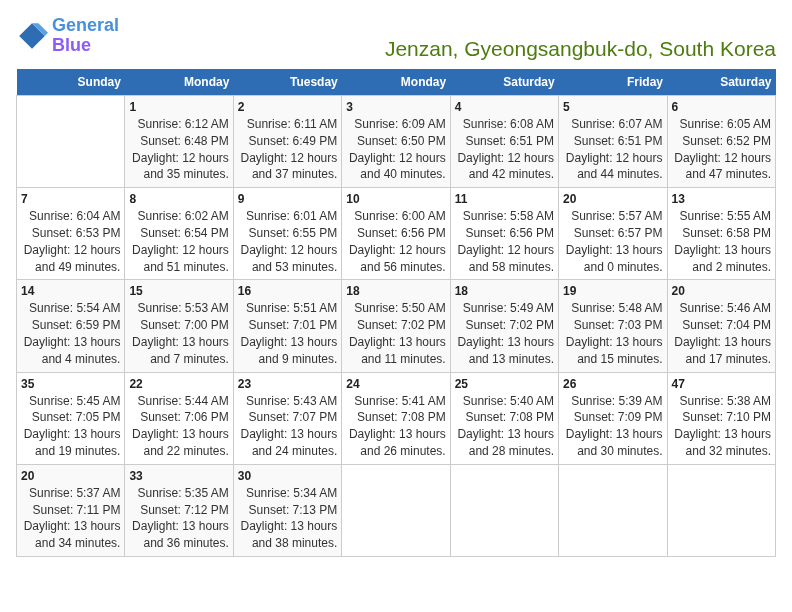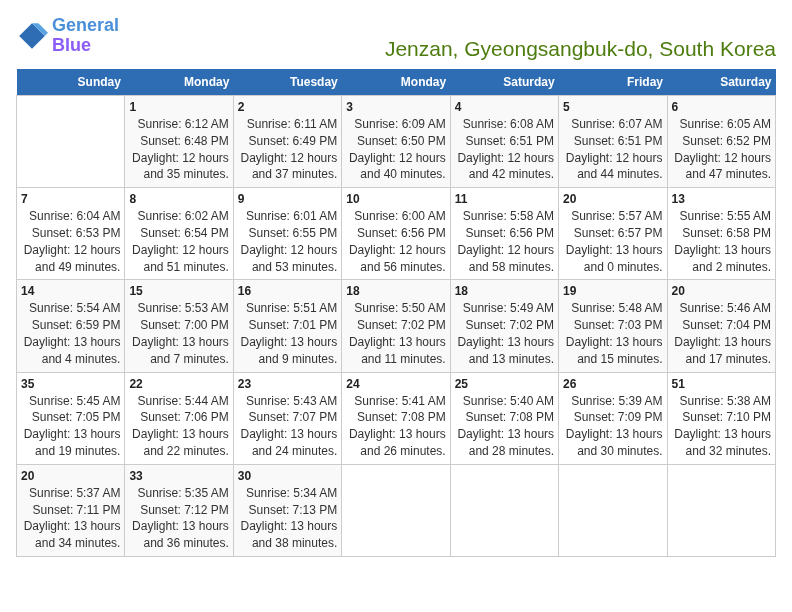--- a/index.html
+++ b/index.html
@@ -225,21 +225,21 @@
         </td>
         <td>
           <div class="day-num">25</div>
           <div class="day-info">Sunrise: 5:40 AM<br>Sunset: 7:08 PM<br>Daylight: 13 hours and 28 minutes.</div>
         </td>
         <td>
           <div class="day-num">26</div>
           <div class="day-info">Sunrise: 5:39 AM<br>Sunset: 7:09 PM<br>Daylight: 13 hours and 30 minutes.</div>
         </td>
         <td>
-          <div class="day-num">51</div>
+          <div class="day-num">47</div>
           <div class="day-info">Sunrise: 5:38 AM<br>Sunset: 7:10 PM<br>Daylight: 13 hours and 32 minutes.</div>
         </td>
       </tr>
       <tr>
         <td>
           <div class="day-num">20</div>
           <div class="day-info">Sunrise: 5:37 AM<br>Sunset: 7:11 PM<br>Daylight: 13 hours and 34 minutes.</div>
         </td>
         <td>
           <div class="day-num">33</div>

